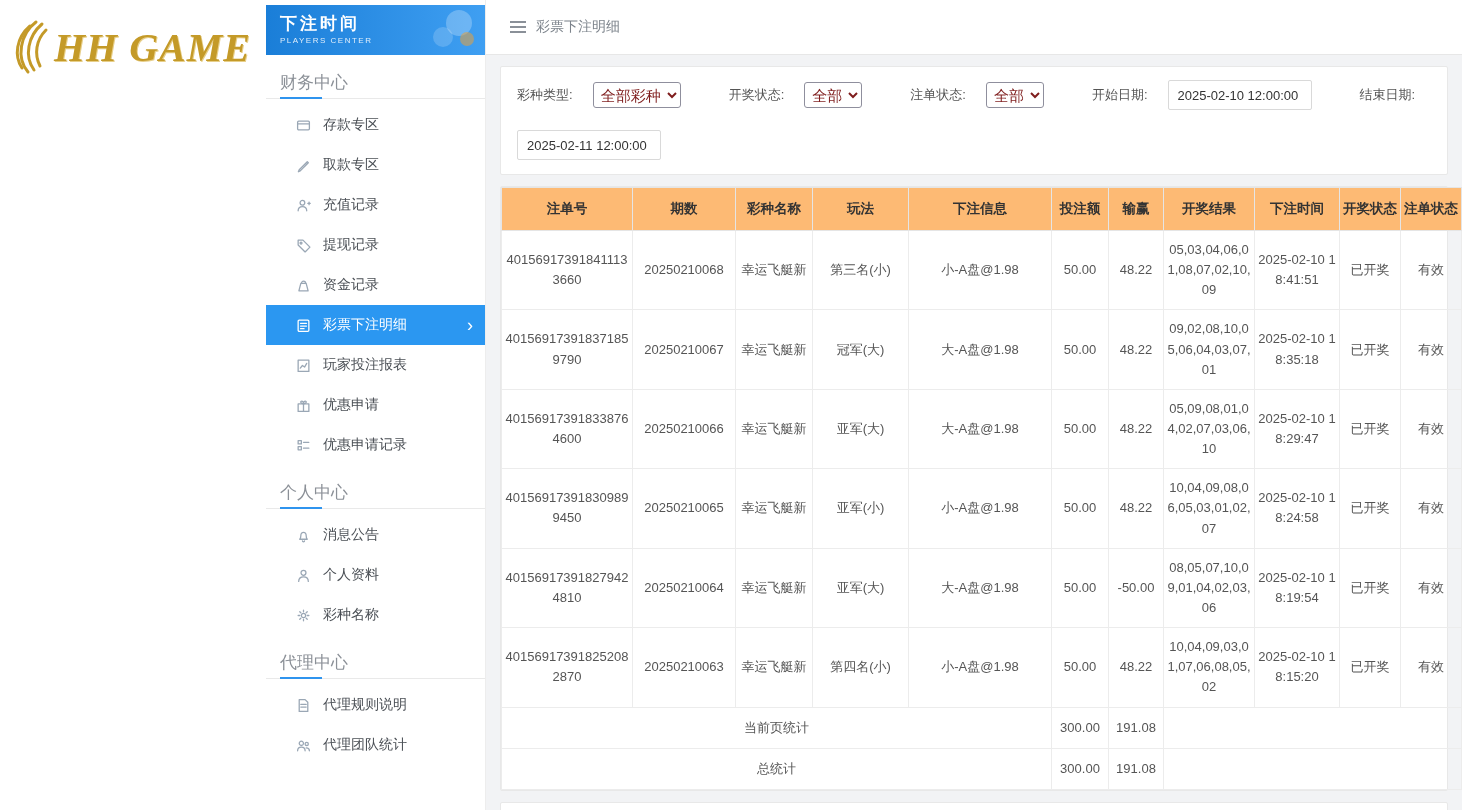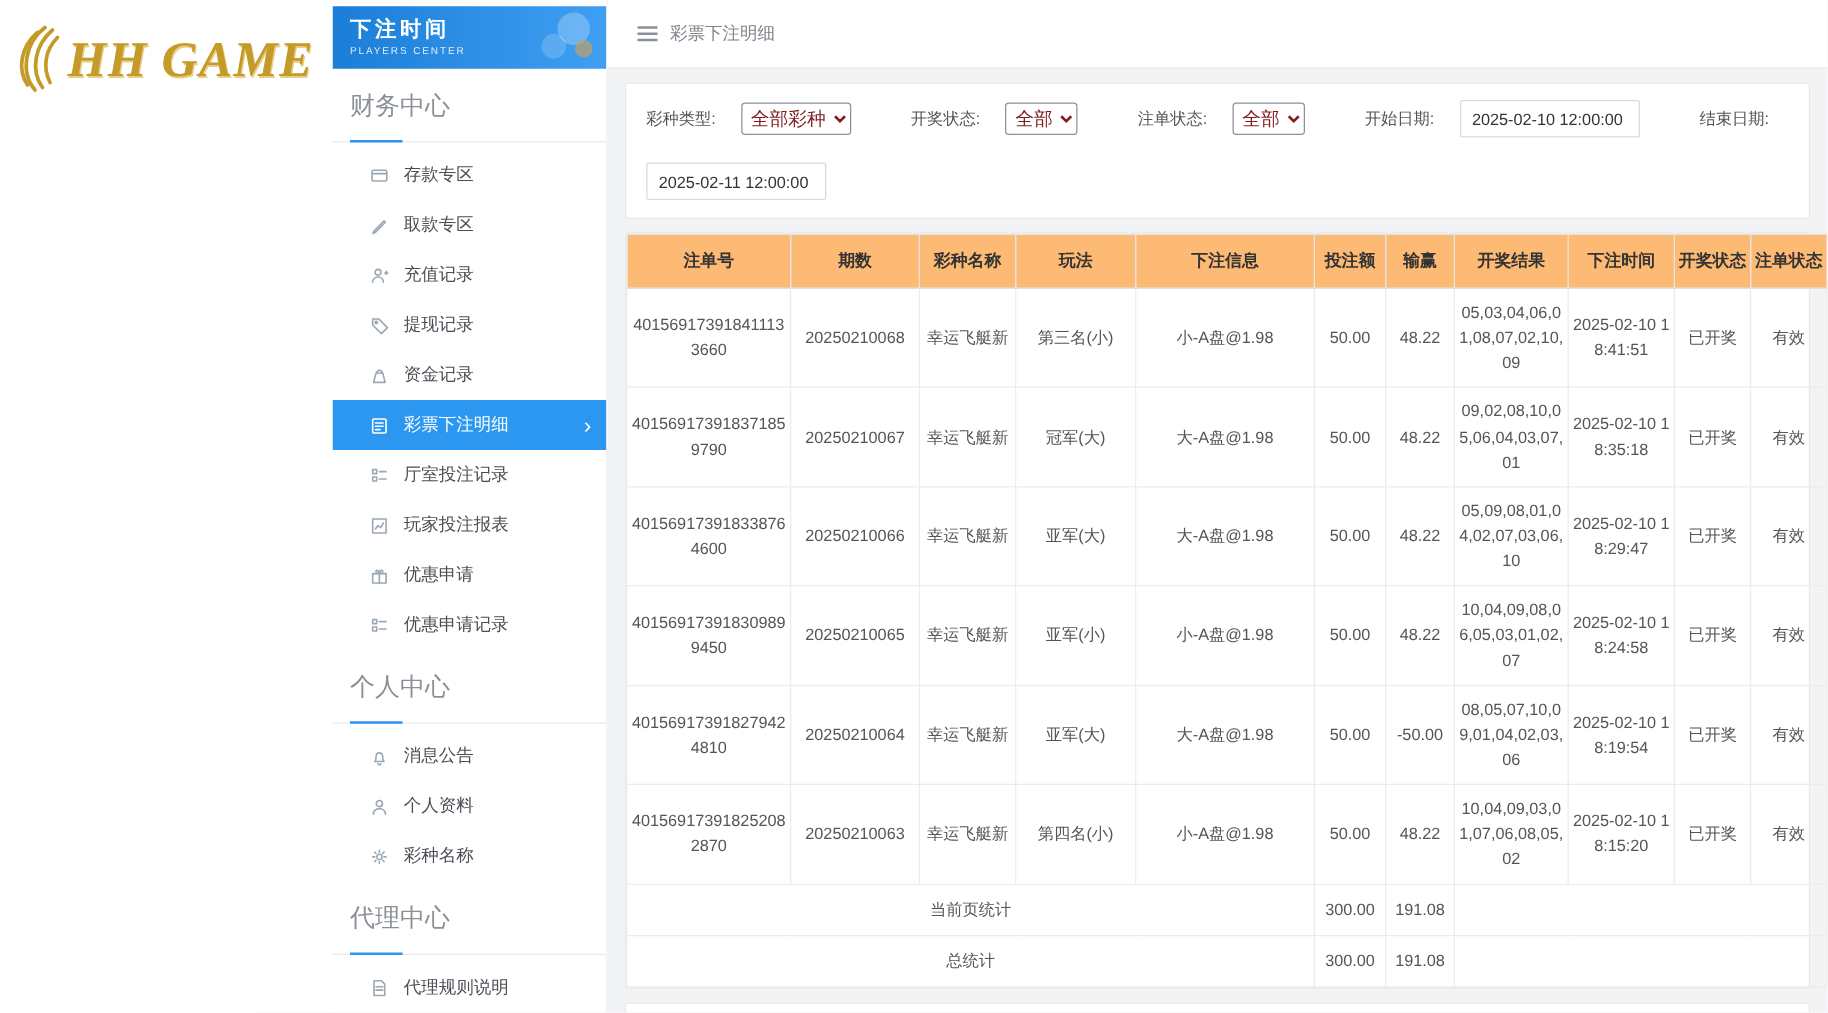--- a/index.html
+++ b/index.html
@@ -25,22 +25,22 @@
   .sidebar { width:220px; flex:0 0 220px; background:#fff; padding-top:5px; border-right:1px solid #ededed; overflow:hidden; }
   .sidebar-header {
     height:50px; position:relative; overflow:hidden;
     background:linear-gradient(90deg,#1a7ed8,#3f9ff2);
     color:#fff; padding:7px 0 0 14px;
   }
   .sh-title { font-size:17px; font-weight:bold; letter-spacing:3px; }
   .sh-sub { font-size:8px; letter-spacing:1.5px; opacity:.85; margin-top:1px; }
   .sh-deco { position:absolute; right:6px; top:4px; }
   .sec-title {
-    position:relative; color:#8b9097; font-size:20px;
-    padding:16px 0 15px 14px; border-bottom:1px solid #e9e9e9;
+    position:relative; color:#8b9097; font-size:17px;
+    padding:16px 0 4px 14px; border-bottom:1px solid #e9e9e9;
     margin-bottom:6px;
   }
   .sec-title::after {
     content:""; position:absolute; left:14px; bottom:-1px;
     width:42px; height:2px; background:#2f94ee;
   }
   .nav-item {
     display:flex; align-items:center; height:40px;
     font-size:14px; color:#4a4f55; cursor:pointer; position:relative;
   }
@@ -173,29 +173,20 @@
         </div>
         <div class="nav-item active">
           <span class="icon"><svg viewBox="0 0 14 14">
               <rect x="2" y="2" width="10" height="10.5" rx="1"></rect>
               <line x1="4.2" y1="5" x2="9.8" y2="5"></line>
               <line x1="4.2" y1="7.5" x2="9.8" y2="7.5"></line>
               <line x1="4.2" y1="10" x2="7.5" y2="10"></line>
             </svg></span>
           <span>彩票下注明细</span>
           <span class="chev">›</span>
-        </div>
-        <div class="nav-item">
-          <span class="icon"><svg viewBox="0 0 14 14">
-              <rect x="2" y="2.5" width="3" height="3"></rect>
-              <rect x="2" y="8" width="3" height="3"></rect>
-              <line x1="7" y1="4" x2="12" y2="4"></line>
-              <line x1="7" y1="9.5" x2="12" y2="9.5"></line>
-            </svg></span>
-          <span>厅室投注记录</span>
         </div>
         <div class="nav-item">
           <span class="icon"><svg viewBox="0 0 14 14">
               <rect x="2" y="2" width="10" height="10.5"></rect>
               <polyline points="4,9.5 6,7 8,8.5 10,5"></polyline>
             </svg></span>
           <span>玩家投注报表</span>
         </div>
         <div class="nav-item">
           <span class="icon"><svg viewBox="0 0 14 14">

